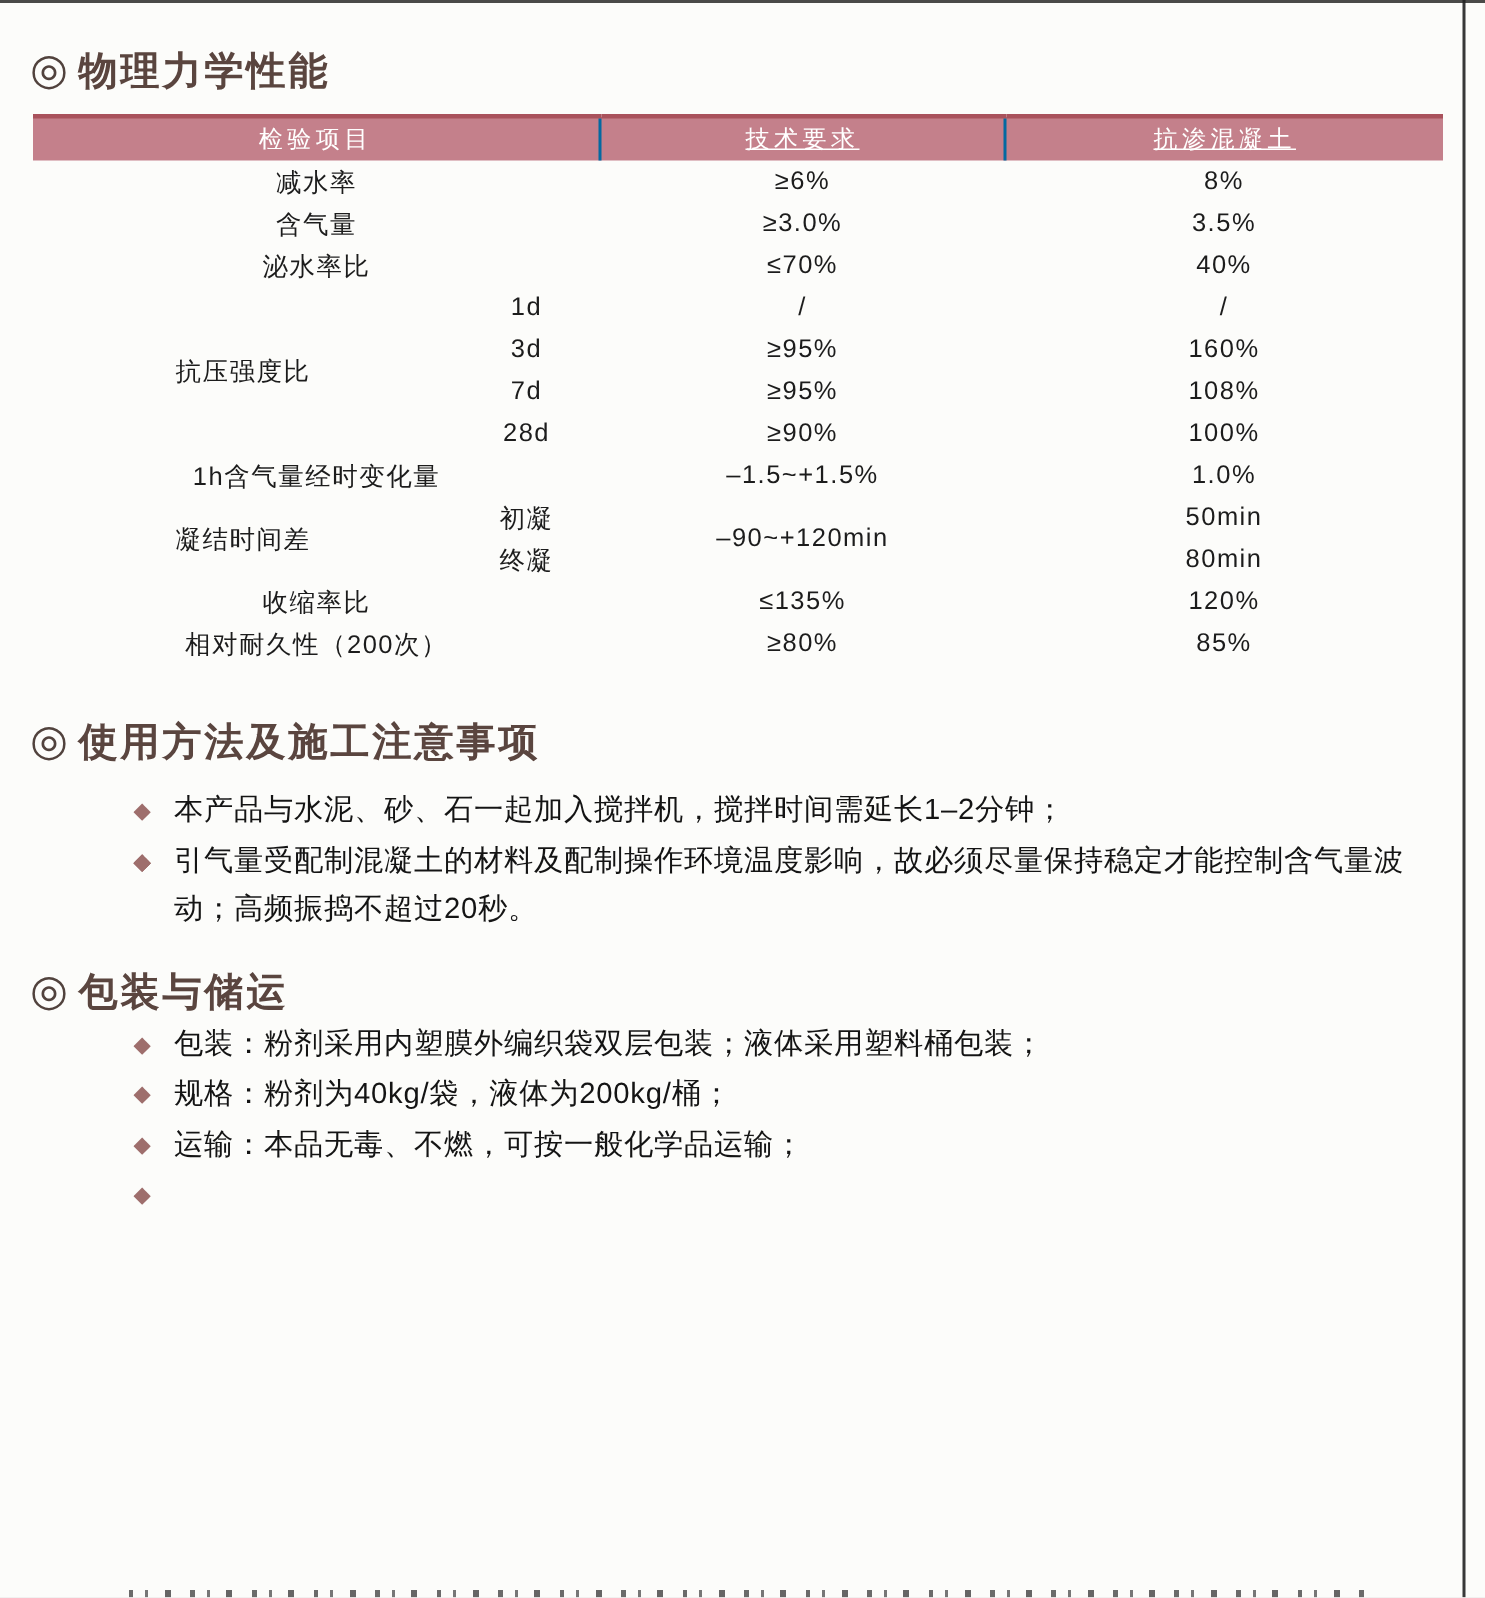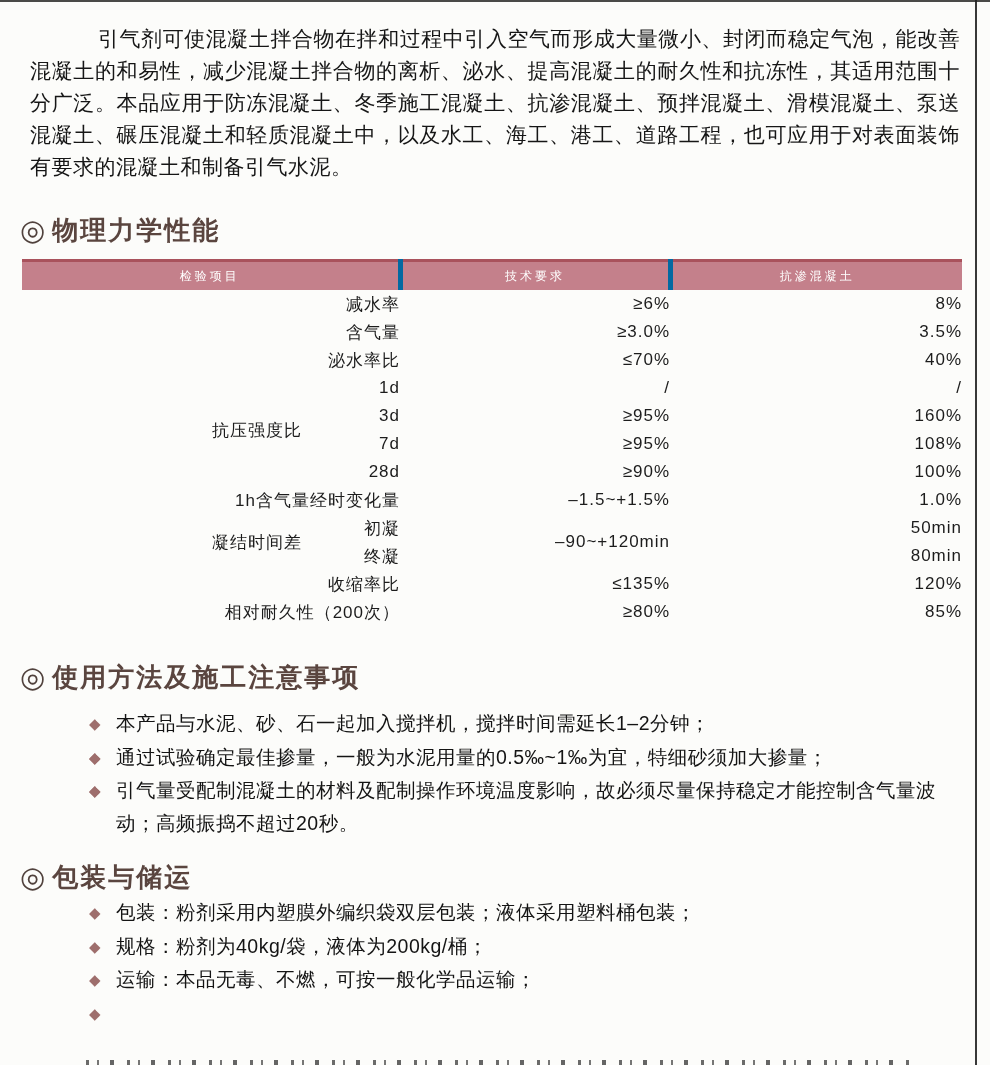--- a/index.html
+++ b/index.html
@@ -41,31 +41,31 @@
   .perf-table{
     width:940px;
     margin:12px 0 0 22px;
     border-collapse:collapse;
     table-layout:fixed;
   }
   .perf-table thead th{
     background:#c4808b;
     border-top:3px solid #a9525c;
     color:#fff;
-    font-size:12px;
+    font-size:16px;
     font-weight:normal;
     height:28px;
     letter-spacing:3px;
     padding:0;
   }
-  .perf-table thead th.sep{border-left:5px solid #0369a1;}
+  .perf-table thead th.sep{border-left:2px solid #0369a1;text-decoration:underline;}
   .perf-table tbody td{
     font-size:17px;
     color:#1c1c1c;
-    text-align:right;
+    text-align:center;
     vertical-align:middle;
     height:28px;
     padding:0;
     letter-spacing:1px;
   }
 
   .bullets{list-style:none;margin:13px 30px 0 88px;padding:0;}
   .bullets li{
     position:relative;
     padding-left:28px;
@@ -94,21 +94,20 @@
     opacity:.75;
   }
 </style>
 </head>
 <body>
 
 <div class="page">
   <div class="edge-top"></div>
   <div class="edge-right"></div>
 
-  <p class="intro">引气剂可使混凝土拌合物在拌和过程中引入空气而形成大量微小、封闭而稳定气泡，能改善混凝土的和易性，减少混凝土拌合物的离析、泌水、提高混凝土的耐久性和抗冻性，其适用范围十分广泛。本品应用于防冻混凝土、冬季施工混凝土、抗渗混凝土、预拌混凝土、滑模混凝土、泵送混凝土、碾压混凝土和轻质混凝土中，以及水工、海工、港工、道路工程，也可应用于对表面装饰有要求的混凝土和制备引气水泥。</p>
 
   <h2 class="section-title">
     <span class="marker">◎</span>
     <span>物理力学性能</span>
   </h2>
 
   <table class="perf-table">
     <colgroup>
       <col style="width:280px">
         <col style="width:98px">
@@ -195,21 +194,20 @@
   <ul class="bullets">
     <li>
       <span class="diamond">◆</span>
       <span>本产品与水泥、砂、石一起加入搅拌机，搅拌时间需延长1–2分钟；</span>
     </li>
     <li>
       <span class="diamond">◆</span>
     </li>
     <li>
       <span class="diamond">◆</span>
-      <span>通过试验确定最佳掺量，一般为水泥用量的0.5‰~1‰为宜，特细砂须加大掺量；</span>
     </li>
     <li>
       <span class="diamond">◆</span>
     </li>
     <li>
       <span class="diamond">◆</span>
       <span>引气量受配制混凝土的材料及配制操作环境温度影响，故必须尽量保持稳定才能控制含气量波动；高频振捣不超过20秒。</span>
     </li>
   </ul>
 

